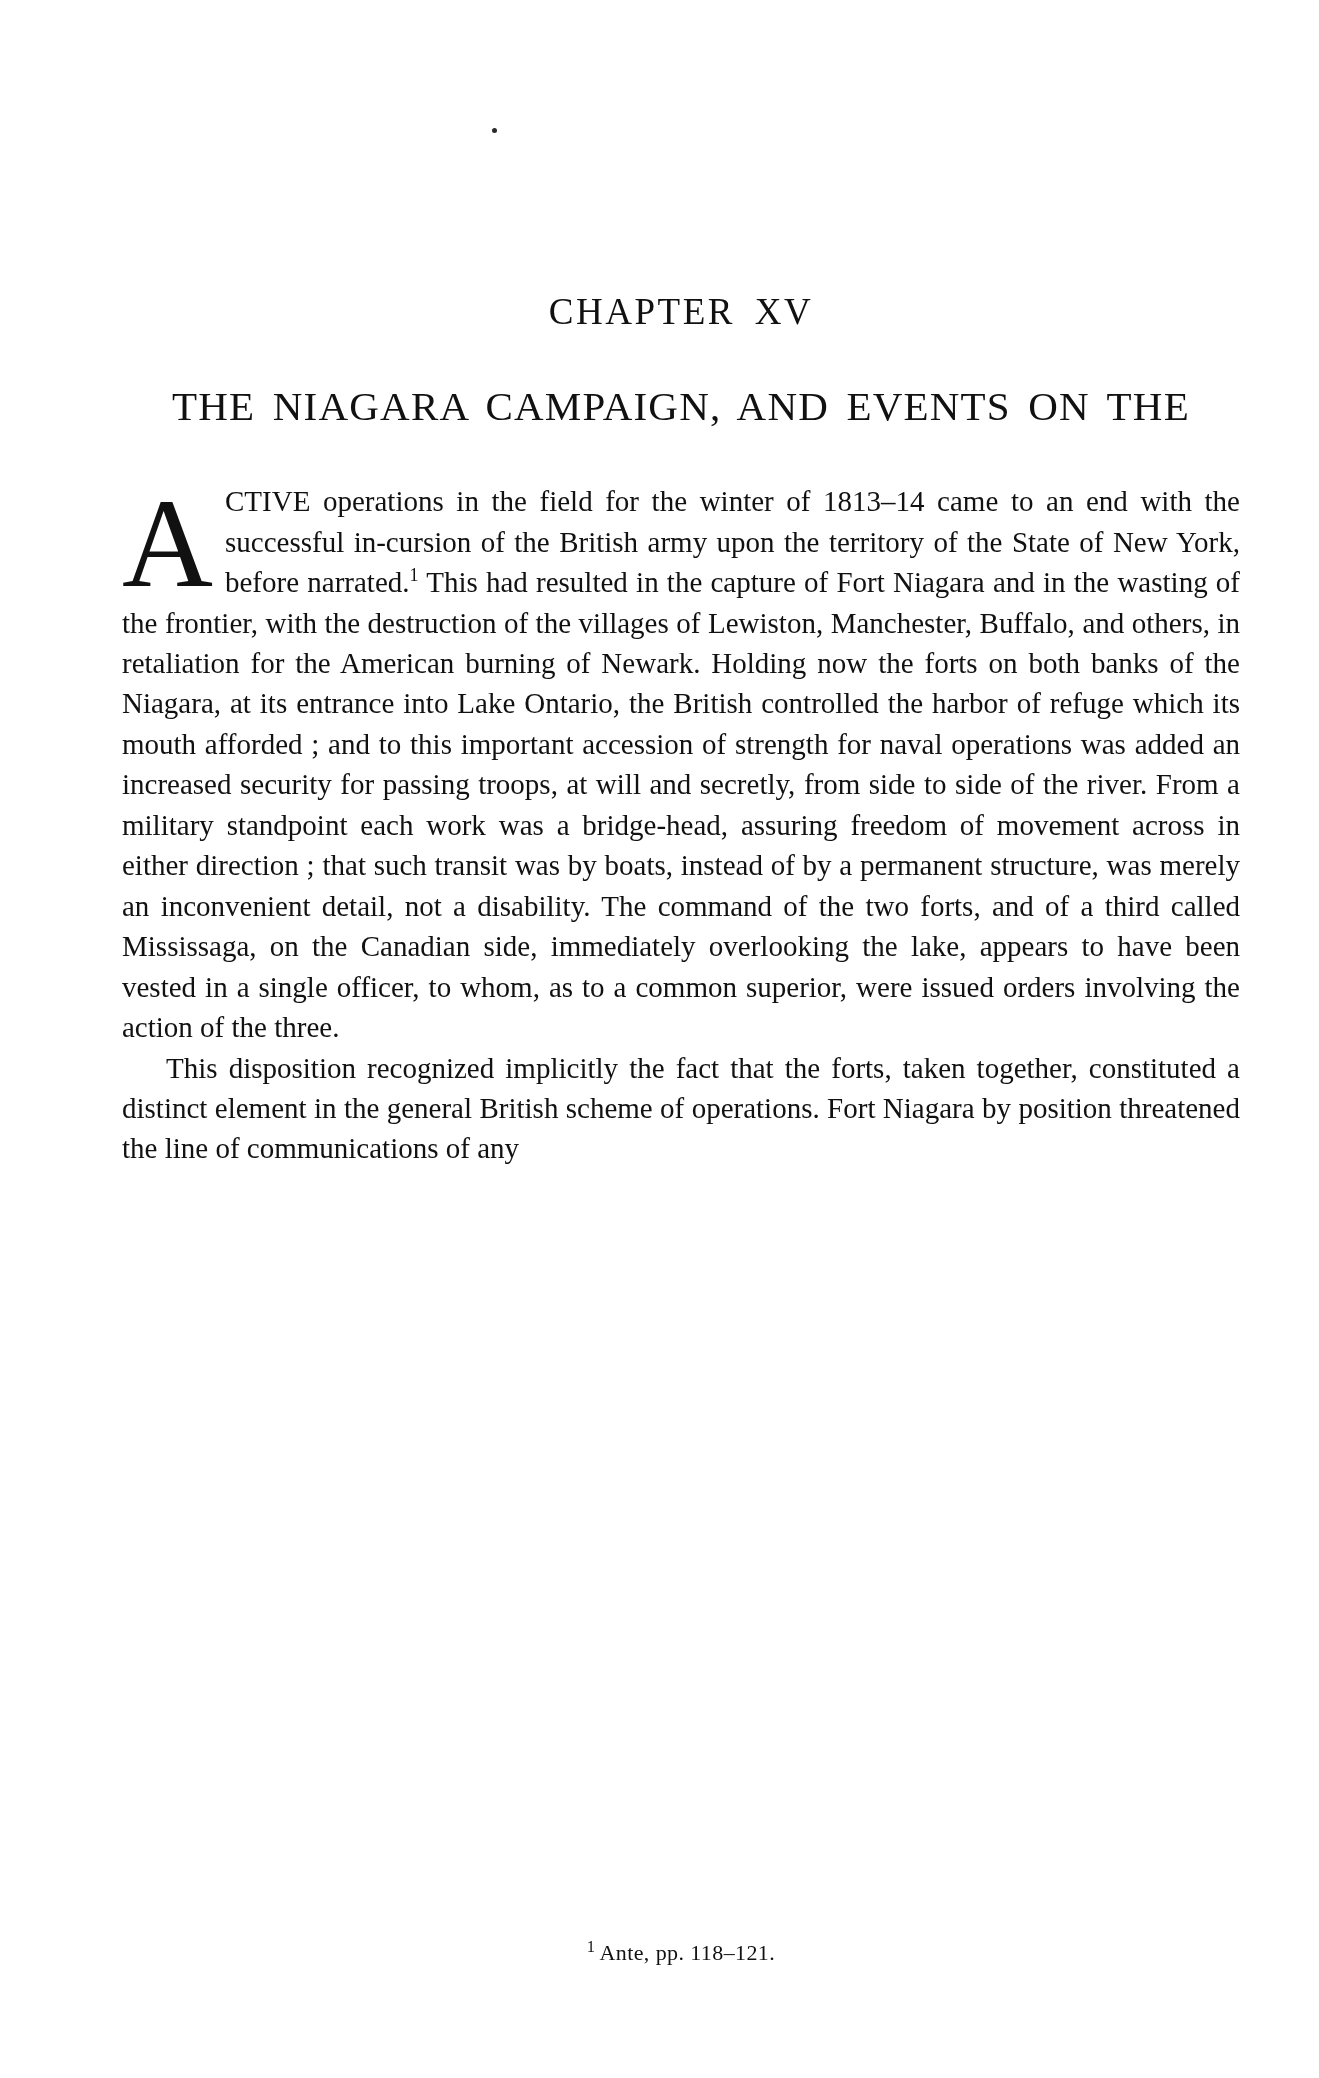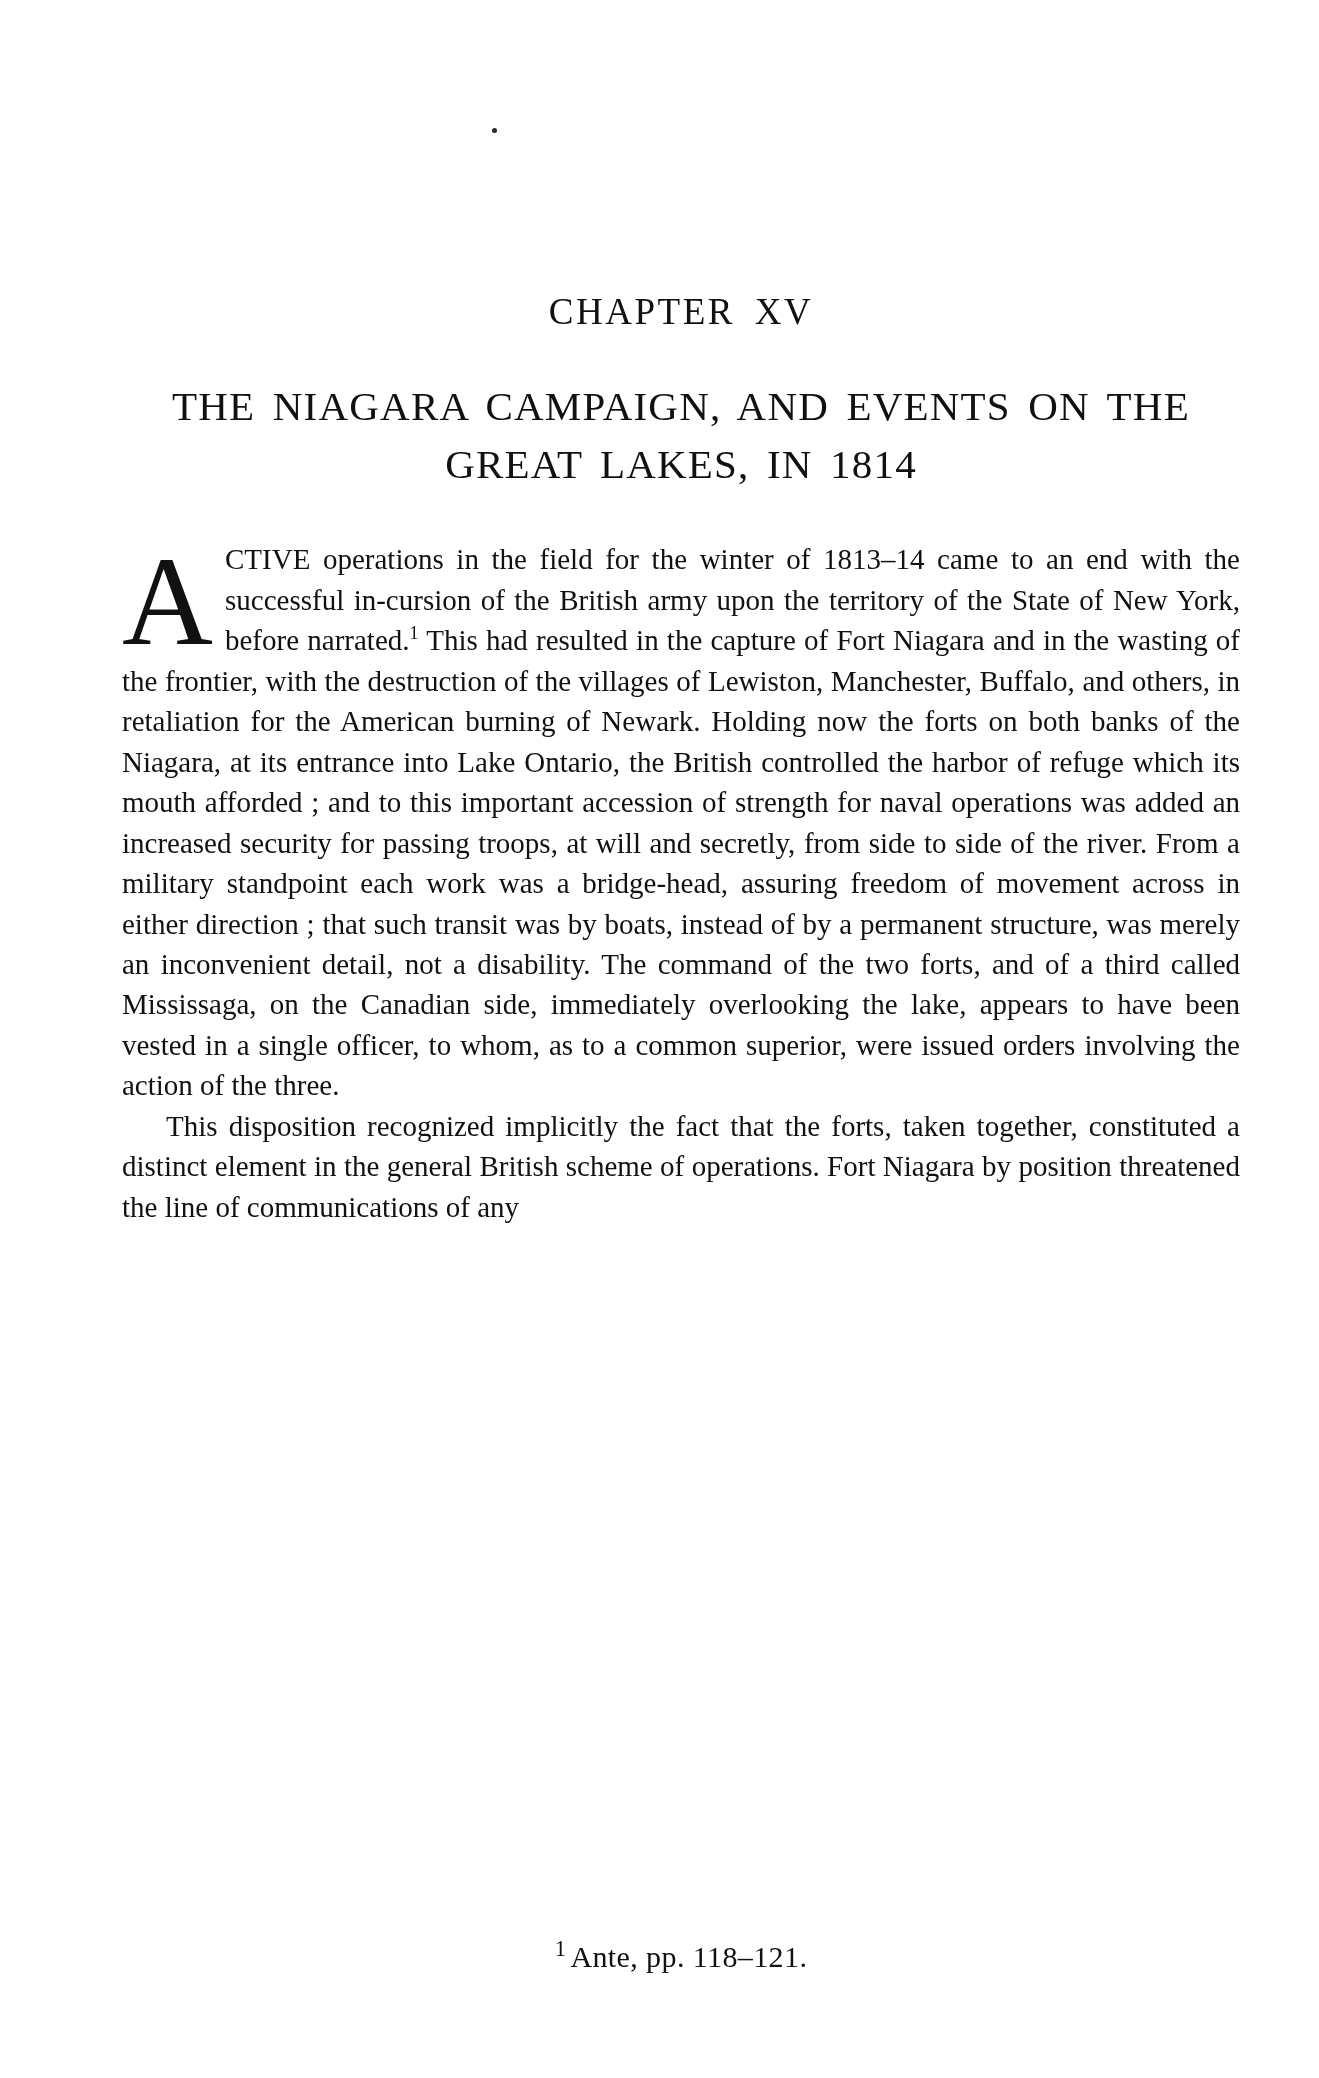--- a/index.html
+++ b/index.html
@@ -83,21 +83,21 @@
     font-size: 0.62em;
     vertical-align: super;
     line-height: 0;
   }
   .footnote {
     position: absolute;
     left: 122px;
     top: 1940px;
     width: 1118px;
     text-align: center;
-    font-size: 30px;
+    font-size: 22px;
     letter-spacing: 0.4px;
   }
   .footnote sup {
     font-size: 0.75em;
     vertical-align: super;
     line-height: 0;
     margin-right: 4px;
   }
 </style>
 </head>
@@ -106,21 +106,20 @@
 <div class="page">
 
   <div class="top-dot"></div>
 
   <div class="content">
 
     <h1 class="chapter-title">CHAPTER  XV</h1>
 
     <h2 class="chapter-subtitle">
       <span>THE  NIAGARA  CAMPAIGN,  AND  EVENTS  ON  THE</span><br>
-      <span>GREAT  LAKES,  IN  1814</span>
     </h2>
 
     <div class="body-text">
 
       <p>
         <span class="dropcap">A</span><span>CTIVE  operations  in  the  field  for  the  winter  of 1813–14 came  to  an  end  with  the  successful  in-cursion  of  the  British army upon the territory of the State of  New  York, before narrated.</span><sup class="fn">1</sup>
         <span>This had resulted in the capture of Fort Niagara and in the wasting of  the frontier,  with  the  destruction  of  the  villages  of Lewiston, Manchester, Buffalo, and others, in retaliation for the American burning of  Newark.   Holding now the forts on both banks of the Niagara, at its entrance into Lake Ontario,  the  British  controlled  the  harbor  of  refuge which its mouth afforded ;  and to this important accession of strength for  naval  operations  was  added  an  increased  security  for passing  troops, at will  and  secretly, from  side  to  side  of the  river.   From  a  military  standpoint  each  work  was  a bridge-head, assuring freedom of movement across in either direction ;  that  such  transit was  by boats, instead  of  by a permanent  structure,  was  merely  an  inconvenient  detail, not a disability.   The command of  the two forts, and of  a third called Mississaga, on  the  Canadian  side,  immediately overlooking  the  lake,  appears  to  have  been  vested  in a single  officer,  to  whom,  as  to  a  common  superior,  were issued  orders  involving  the  action  of  the  three.</span>
       </p>
 
       <p class="para-indent">This  disposition  recognized  implicitly  the  fact  that  the forts,  taken  together,  constituted a distinct  element  in  the general  British  scheme  of  operations.   Fort  Niagara  by position  threatened  the  line  of  communications  of  any</p>

